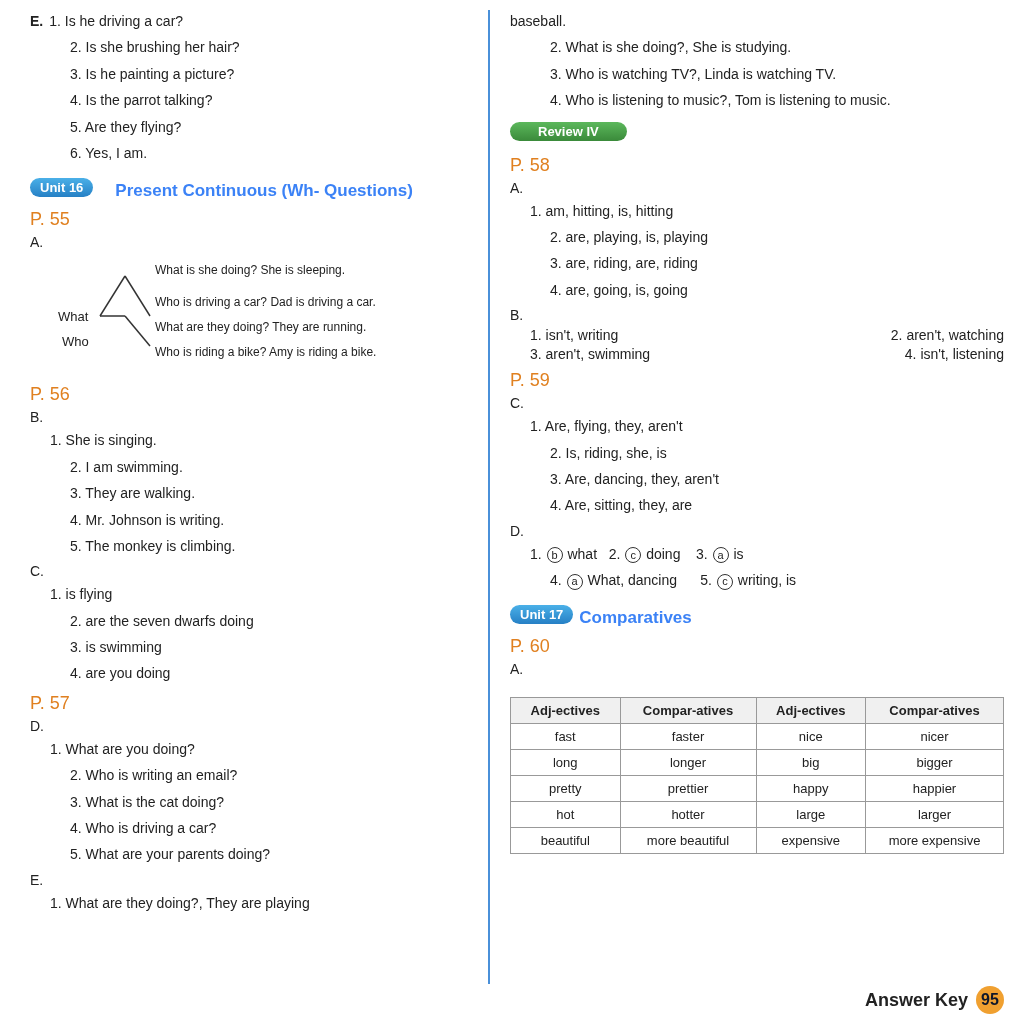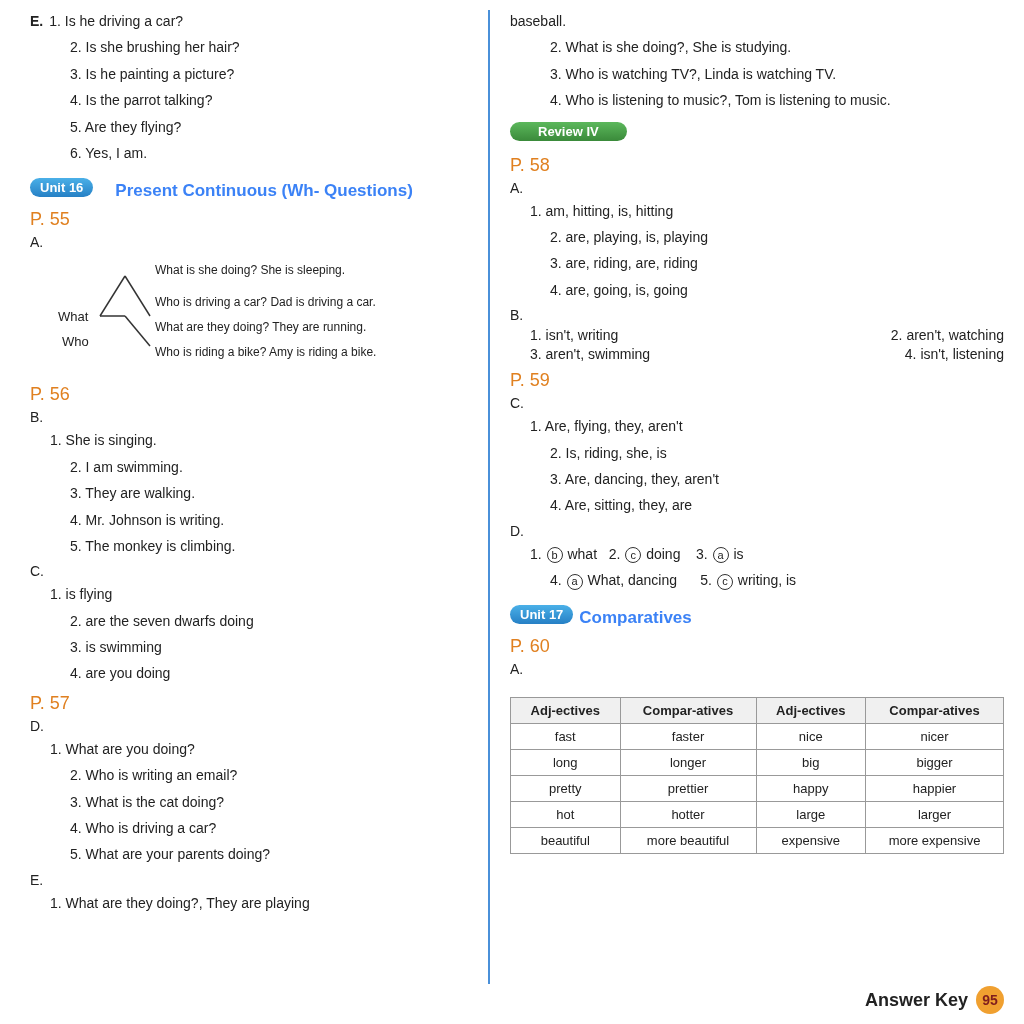--- a/index.html
+++ b/index.html
@@ -99,29 +99,29 @@
       align-items: center;
       gap: 8px;
     }
     .answer-key-text {
       font-size: 18px;
       font-weight: bold;
       color: #222;
     }
     .page-circle {
       background: #f0a030;
-      color: #7f1d1d;
+      color: #0f172a;
       border-radius: 50%;
       width: 28px;
       height: 28px;
       display: flex;
       align-items: center;
       justify-content: center;
       font-weight: bold;
-      font-size: 14px;
+      font-size: 16px;
     }
     .circled {
       display: inline-flex;
       align-items: center;
       justify-content: center;
       width: 16px;
       height: 16px;
       border: 1px solid #333;
       border-radius: 50%;
       font-size: 11px;

